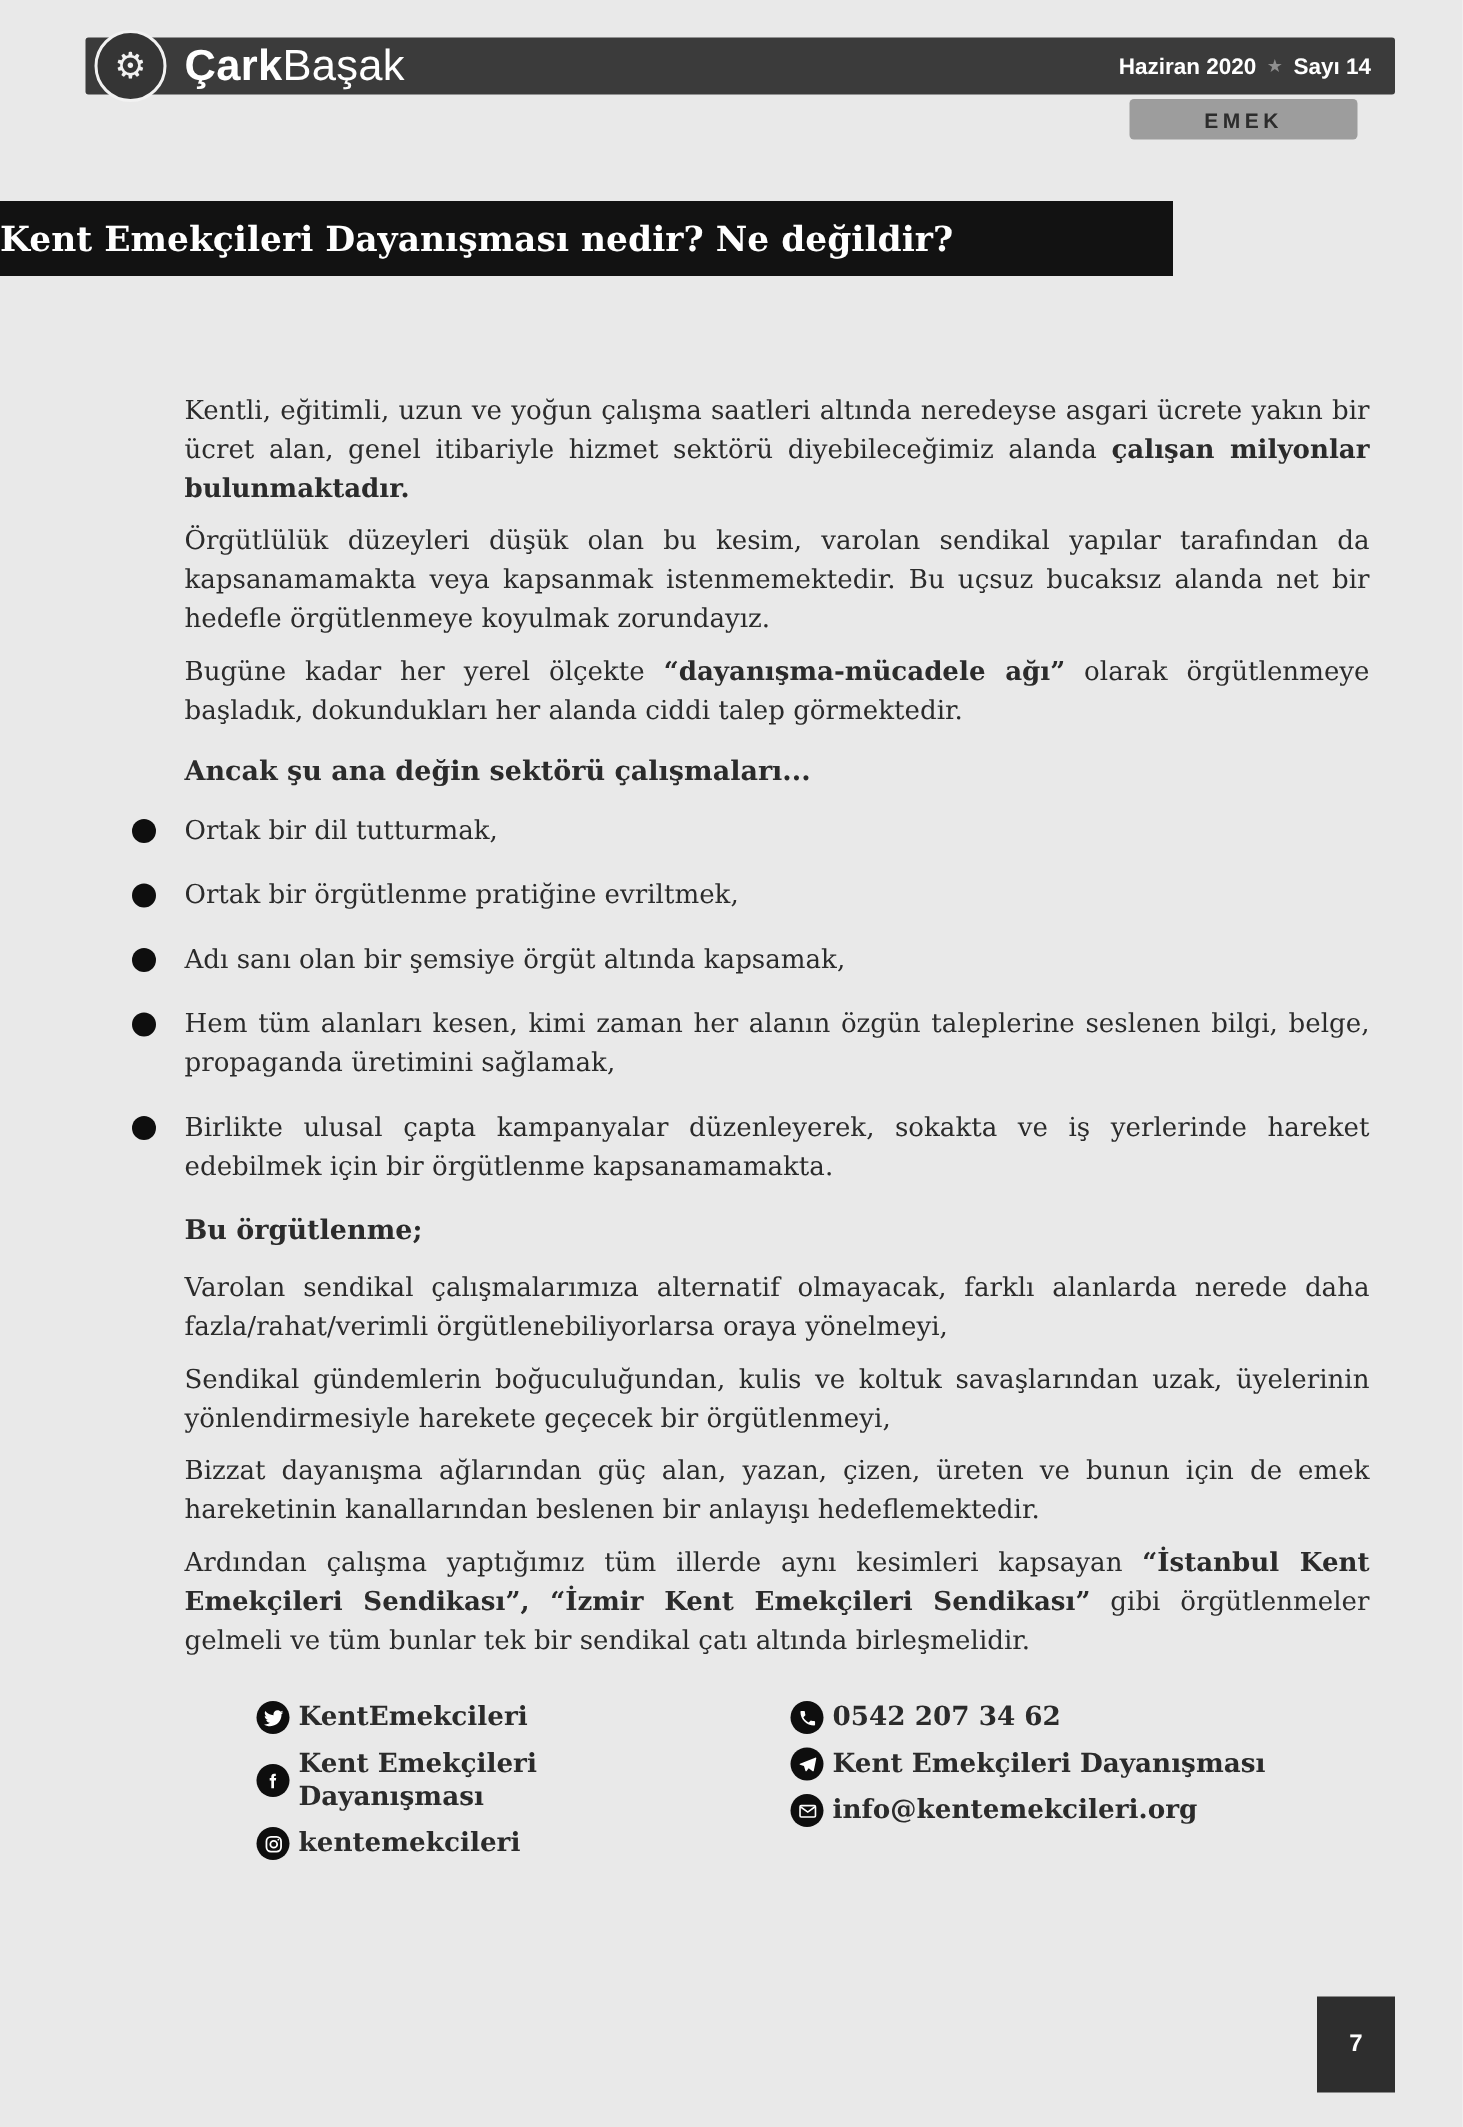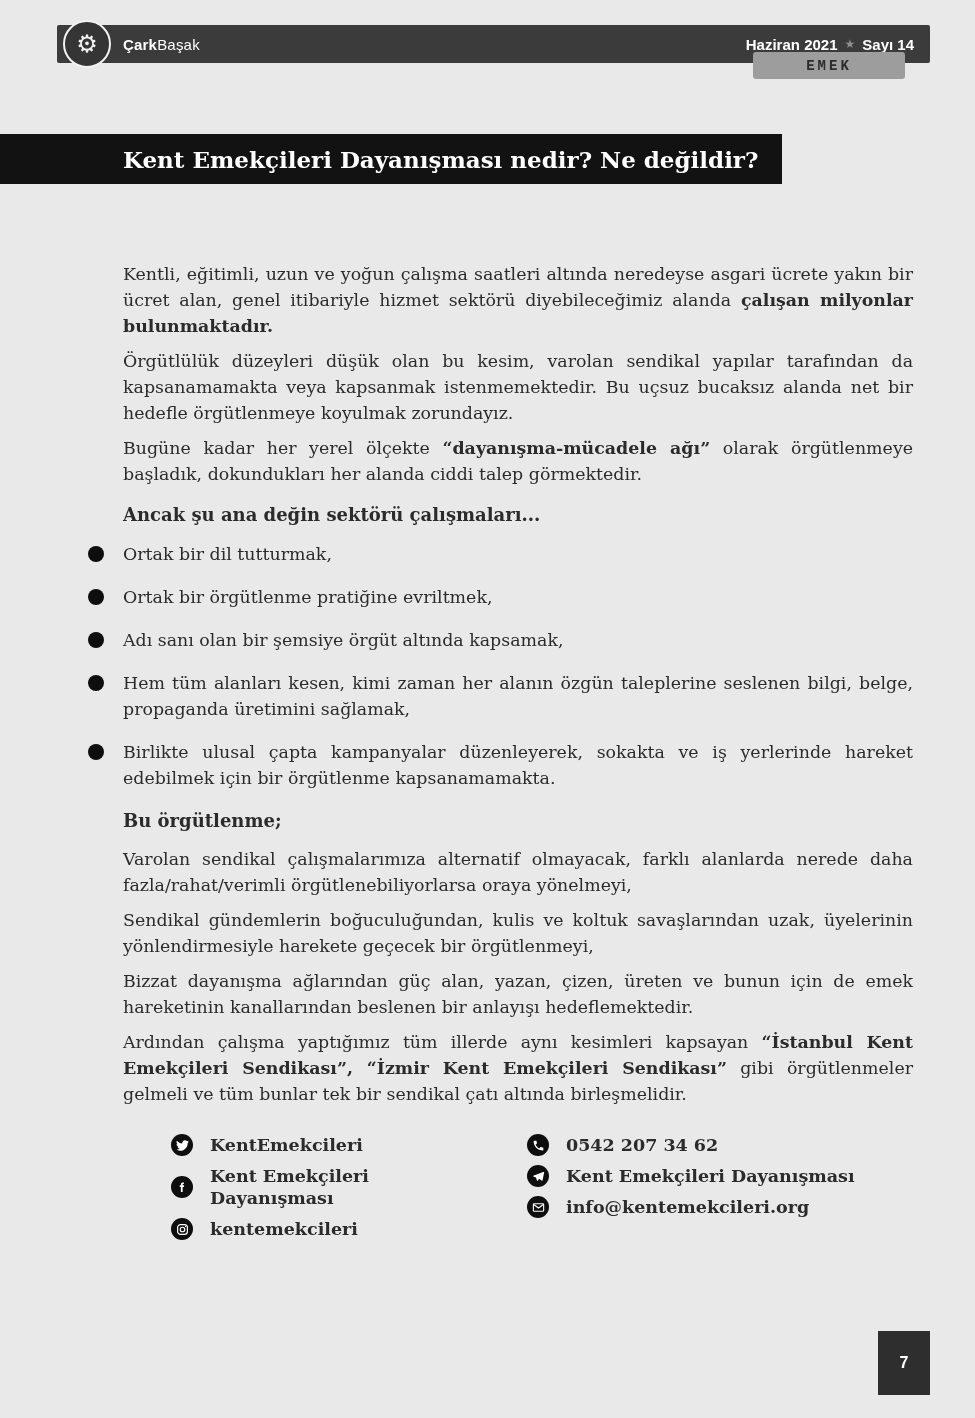--- a/index.html
+++ b/index.html
@@ -22,46 +22,46 @@
   .logo {
     position:absolute; left:6px; top:-5px;
     width:48px; height:48px; border-radius:50%;
     background:#353535; border:2px solid #f2f2f2; box-sizing:border-box;
     display:flex; align-items:center; justify-content:center;
   }
   .logo .gear { color:#f2f2f2; font-size:24px; line-height:1; font-family:"DejaVu Sans",sans-serif; }
   .brand {
     margin-left:66px;
     font-family:"Liberation Sans","DejaVu Sans",sans-serif;
-    font-size:15px; color:#ffffff; letter-spacing:.2px;
+    font-size:29px; color:#ffffff; letter-spacing:.2px;
   }
   .brand .bold  { font-weight:800; }
   .brand .light { font-weight:300; }
   .issue {
     margin-left:auto; padding-right:16px;
     font-family:"Liberation Sans","DejaVu Sans",sans-serif;
     font-size:15px; font-weight:700; color:#ffffff;
     display:flex; align-items:center; gap:7px;
   }
   .issue .star { color:#8f8f8f; font-size:12px; }
 
   
   .section-tab {
-    position:absolute; top:52px; left:753px; width:152px; height:27px;
+    position:absolute; top:66px; left:753px; width:152px; height:27px;
     background:#9d9d9d; color:#2c2c2c; border-radius:3px;
-    font-family:Liberation Mono, monospace;
+    font-family:Liberation Sans, sans-serif;
     font-size:14px; font-weight:600; letter-spacing:3px;
     display:flex; align-items:center; justify-content:center;
   }
 
   
   .titlebar {
     position:absolute; top:134px; left:0; width:782px; height:50px;
     background:#121212; box-sizing:border-box;
-    display:flex; align-items:center; padding-left:123px;
+    display:flex; align-items:center; 
   }
   .titlebar h1 {
     margin:0; color:#ffffff; font-size:23px; font-weight:700;
     font-family:"DejaVu Serif","Liberation Serif",serif;
   }
 
   
   .content {
     position:absolute; left:123px; top:261px; width:790px;
     font-size:17.4px; line-height:26px; text-align:justify;
@@ -75,21 +75,21 @@
   .bullet .dot {
     position:absolute; left:-35px; top:5px;
     width:16px; height:16px; border-radius:50%; background:#0e0e0e;
   }
 
   
   .contacts { display:flex; margin-top:27px; text-align:left; }
   .contact-col { display:flex; flex-direction:column; gap:9px; }
   .contact-col.left { width:356px; }
   .contact {
-    display:flex; align-items:center; gap:17px;
+    display:flex; align-items:center; gap:6px;
     font-weight:700; font-size:17.5px; line-height:22px; cursor:pointer;padding-left:48px;
   }
   .cicon {
     width:22px; height:22px; border-radius:50%;
     background:#0e0e0e; color:#fff; flex-shrink:0;
     display:flex; align-items:center; justify-content:center;
   }
   .cicon svg { display:block; }
 
   
@@ -107,21 +107,21 @@
 <div class="page">
 
   <div class="topbar">
     <div class="logo">
       <span class="gear">⚙</span>
     </div>
     <div class="brand">
       <span class="bold">Çark</span><span class="light">Başak</span>
     </div>
     <div class="issue">
-      <span>Haziran 2021</span>
+      <span>Haziran 2020</span>
       <span class="star">★</span>
       <span>Sayı 14</span>
     </div>
   </div>
 
   <div class="section-tab">EMEK</div>
 
   <div class="titlebar">
     <h1>Kent Emekçileri Dayanışması nedir? Ne değildir?</h1>
   </div>

